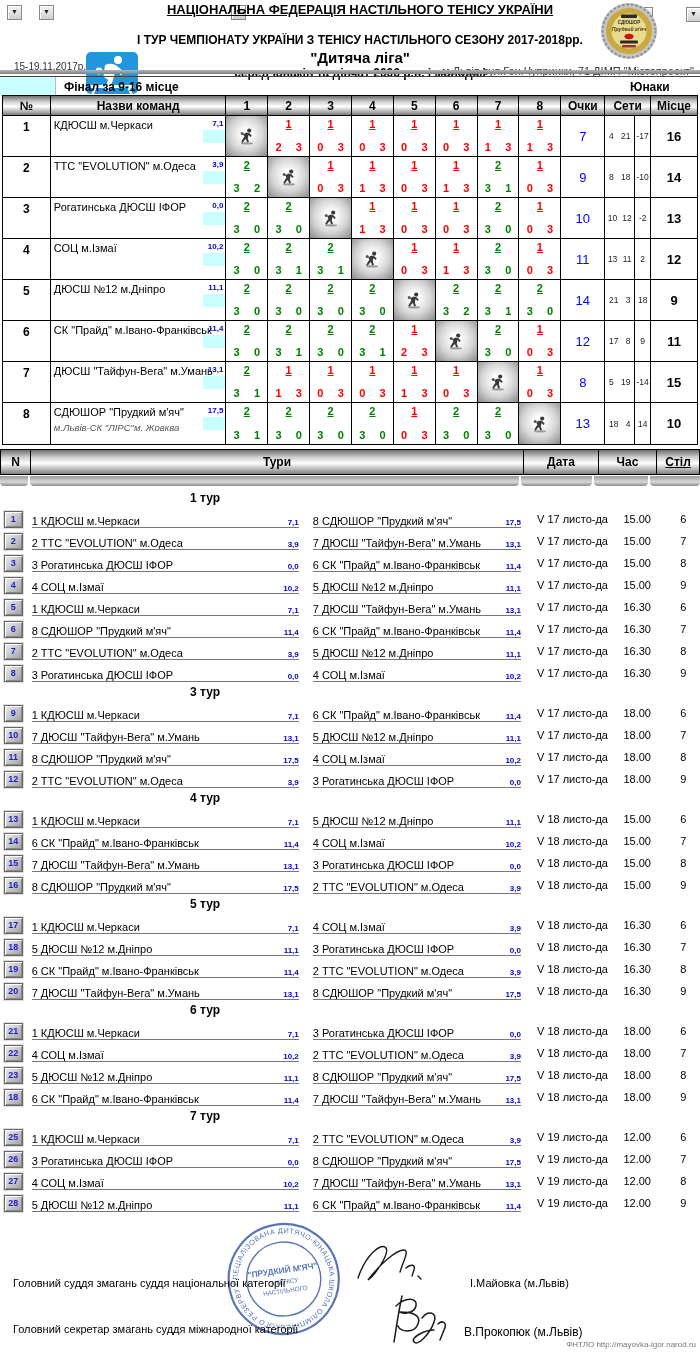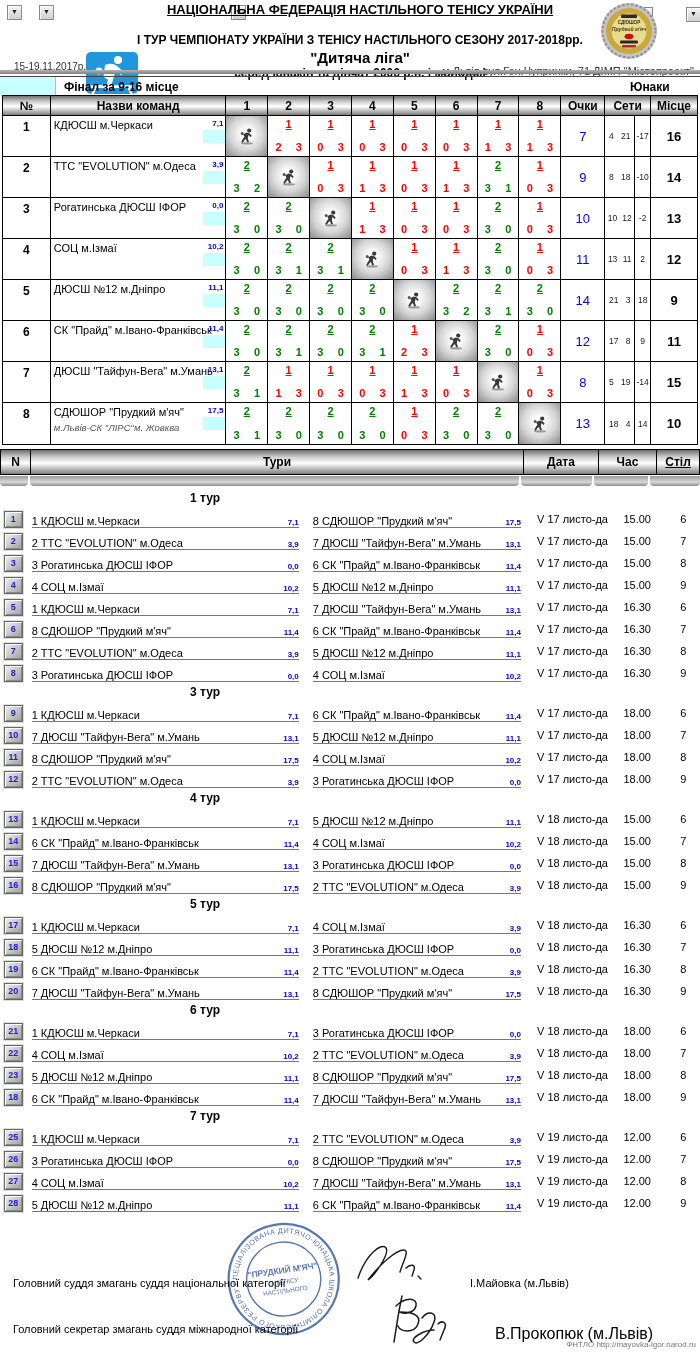--- a/index.html
+++ b/index.html
@@ -78,21 +78,21 @@
   .steam-away{width:212px;margin-left:14px;}
   .stname{font-size:11px;white-space:nowrap;overflow:hidden;}
   .strating{font-size:8px;font-weight:bold;color:#0000cc;padding-left:4px;}
   .sdate{width:88px;font-size:11px;padding-left:16px;white-space:nowrap;}
   .stime{width:44px;font-size:11px;}
   .stbl{width:34px;font-size:11px;text-align:center;}
   
   .f-label1{position:absolute;left:13px;top:1277px;font-size:11px;}
   .f-label2{position:absolute;left:13px;top:1323px;font-size:11px;}
   .f-name1{position:absolute;left:470px;top:1277px;font-size:11px;}
-  .f-name2{position:absolute;left:495px;top:1325px;font-size:16px;}
+  .f-name2{position:absolute;left:464px;top:1325px;font-size:12px;}
   .f-src{position:absolute;right:4px;top:1340px;font-size:8px;color:#777;margin-left:28px;}
   .stamp{position:absolute;left:225px;top:1220px;opacity:0.92;transform:rotate(-8deg);}
   .sig1{position:absolute;left:352px;top:1238px;}
   .sig2{position:absolute;left:388px;top:1290px;}
 </style>
 </head>
 <body>
 
 <div class="page">
 

